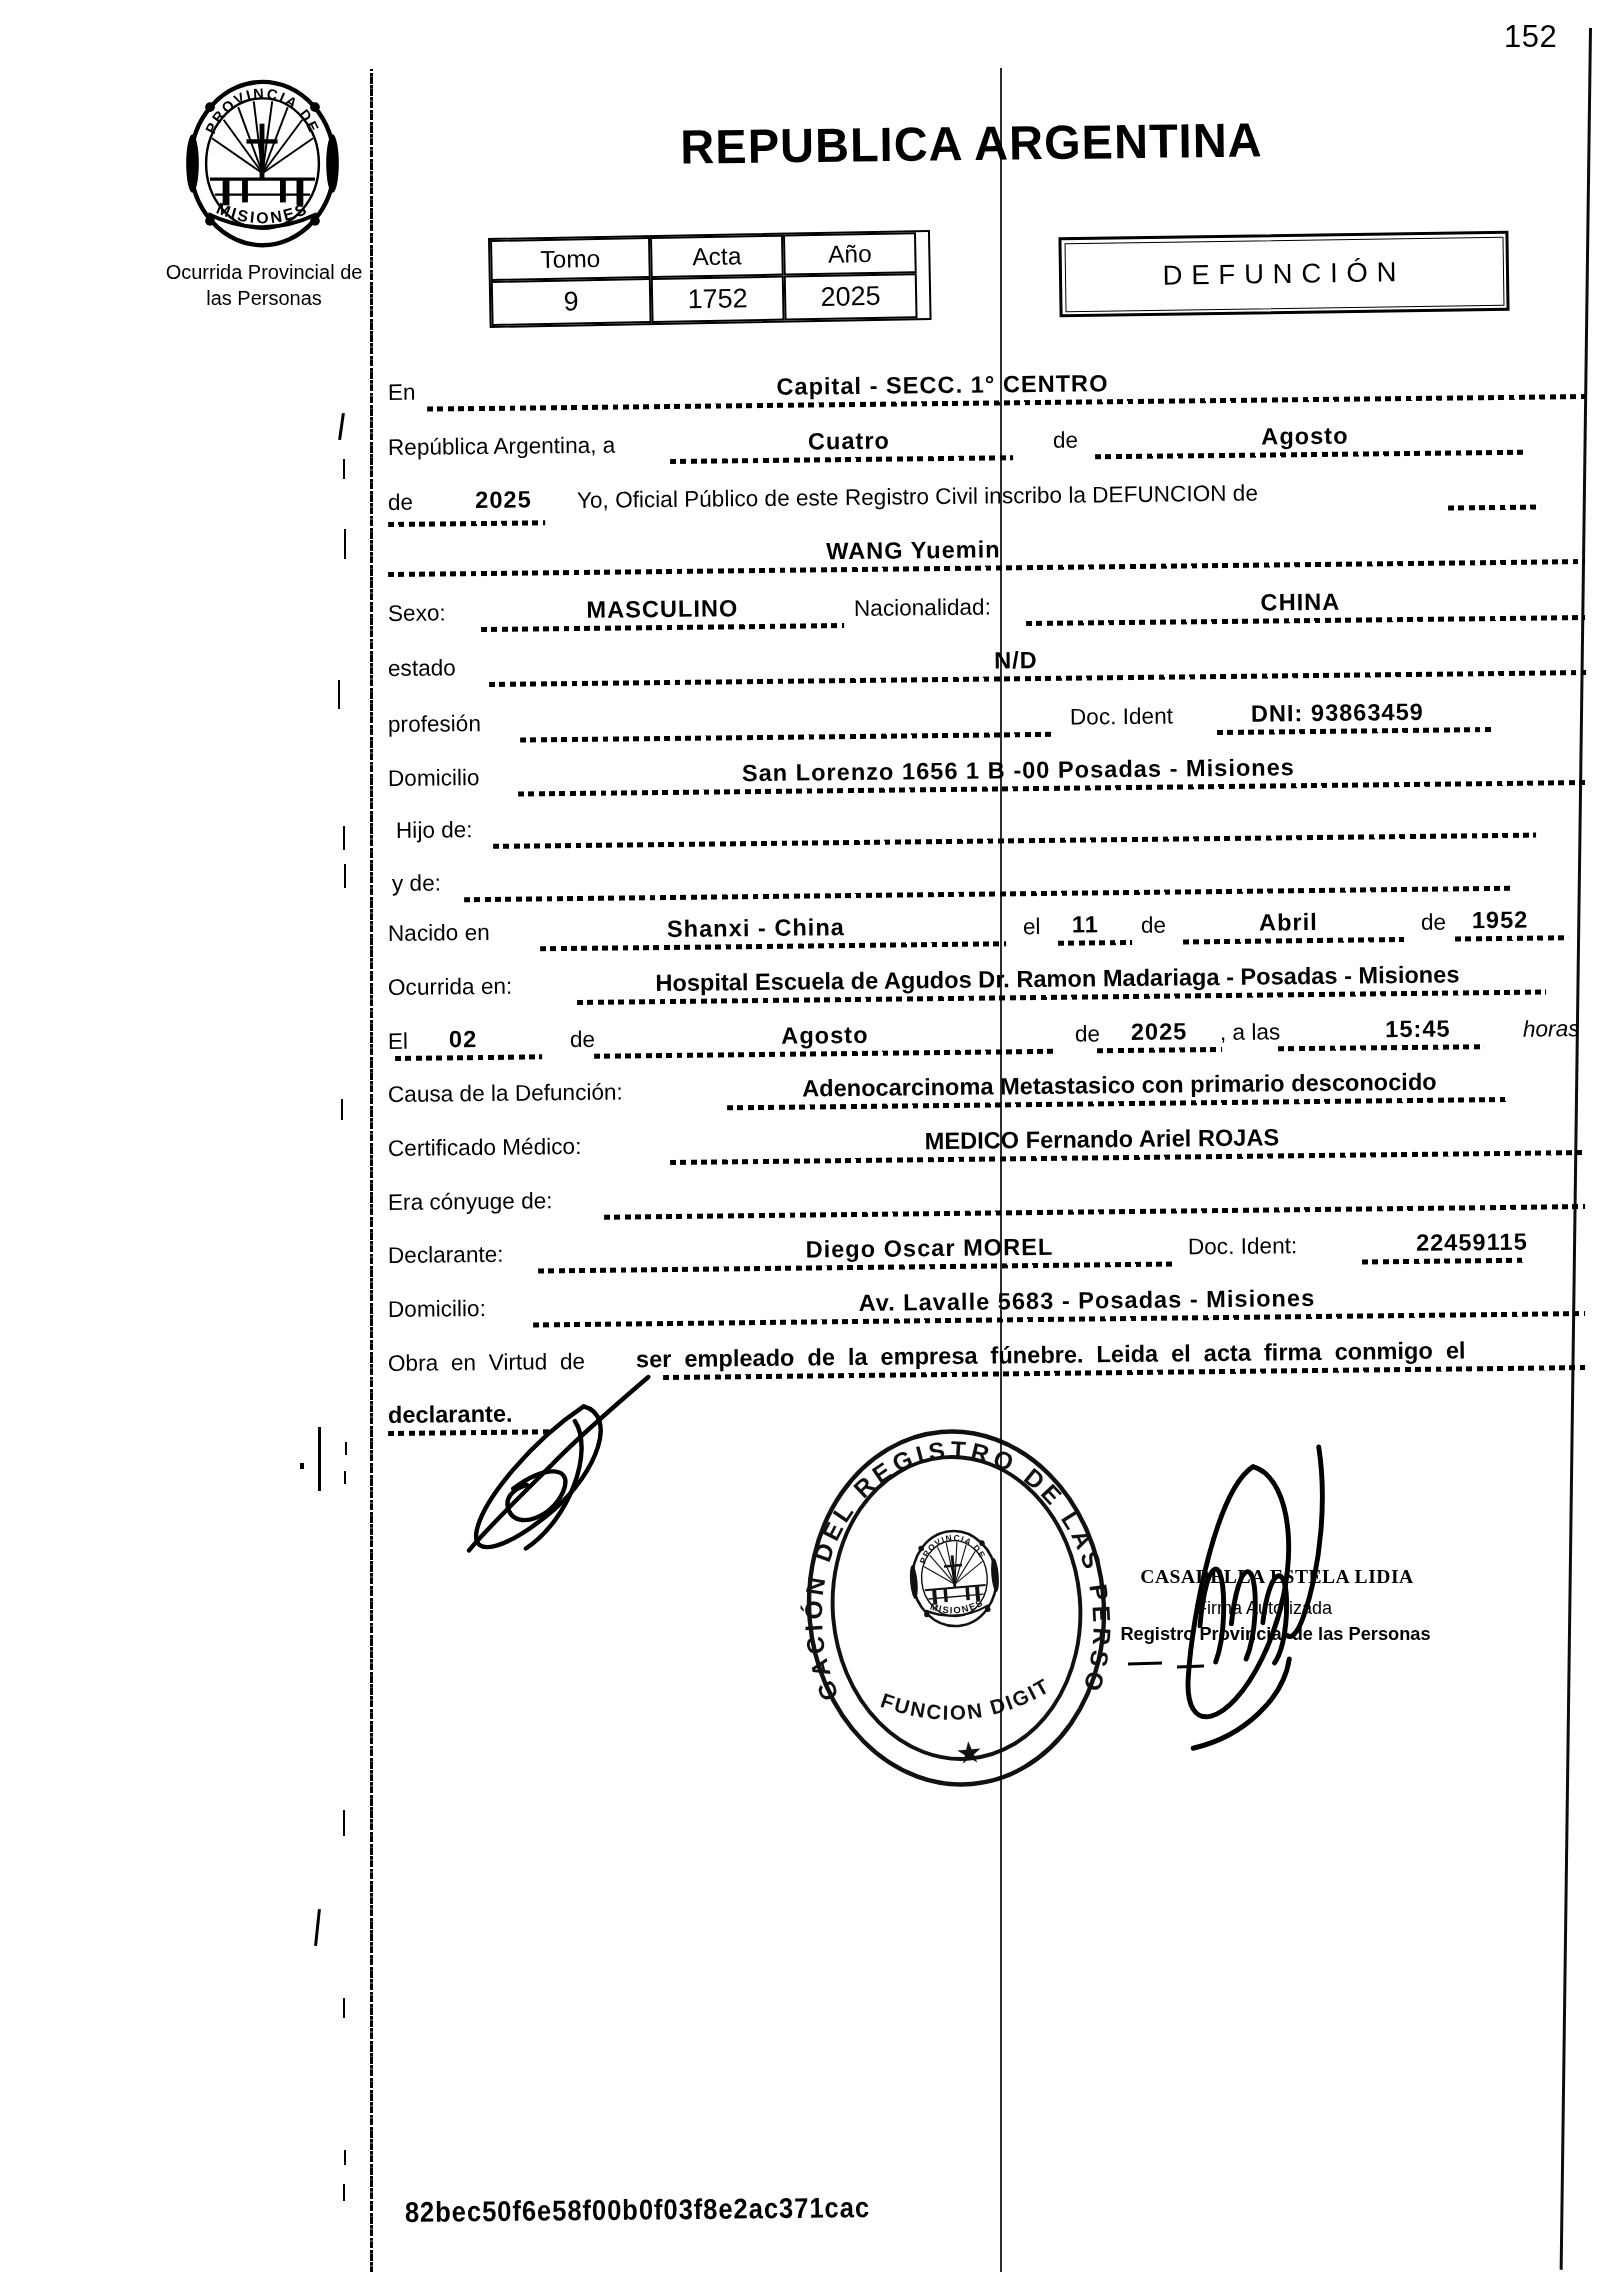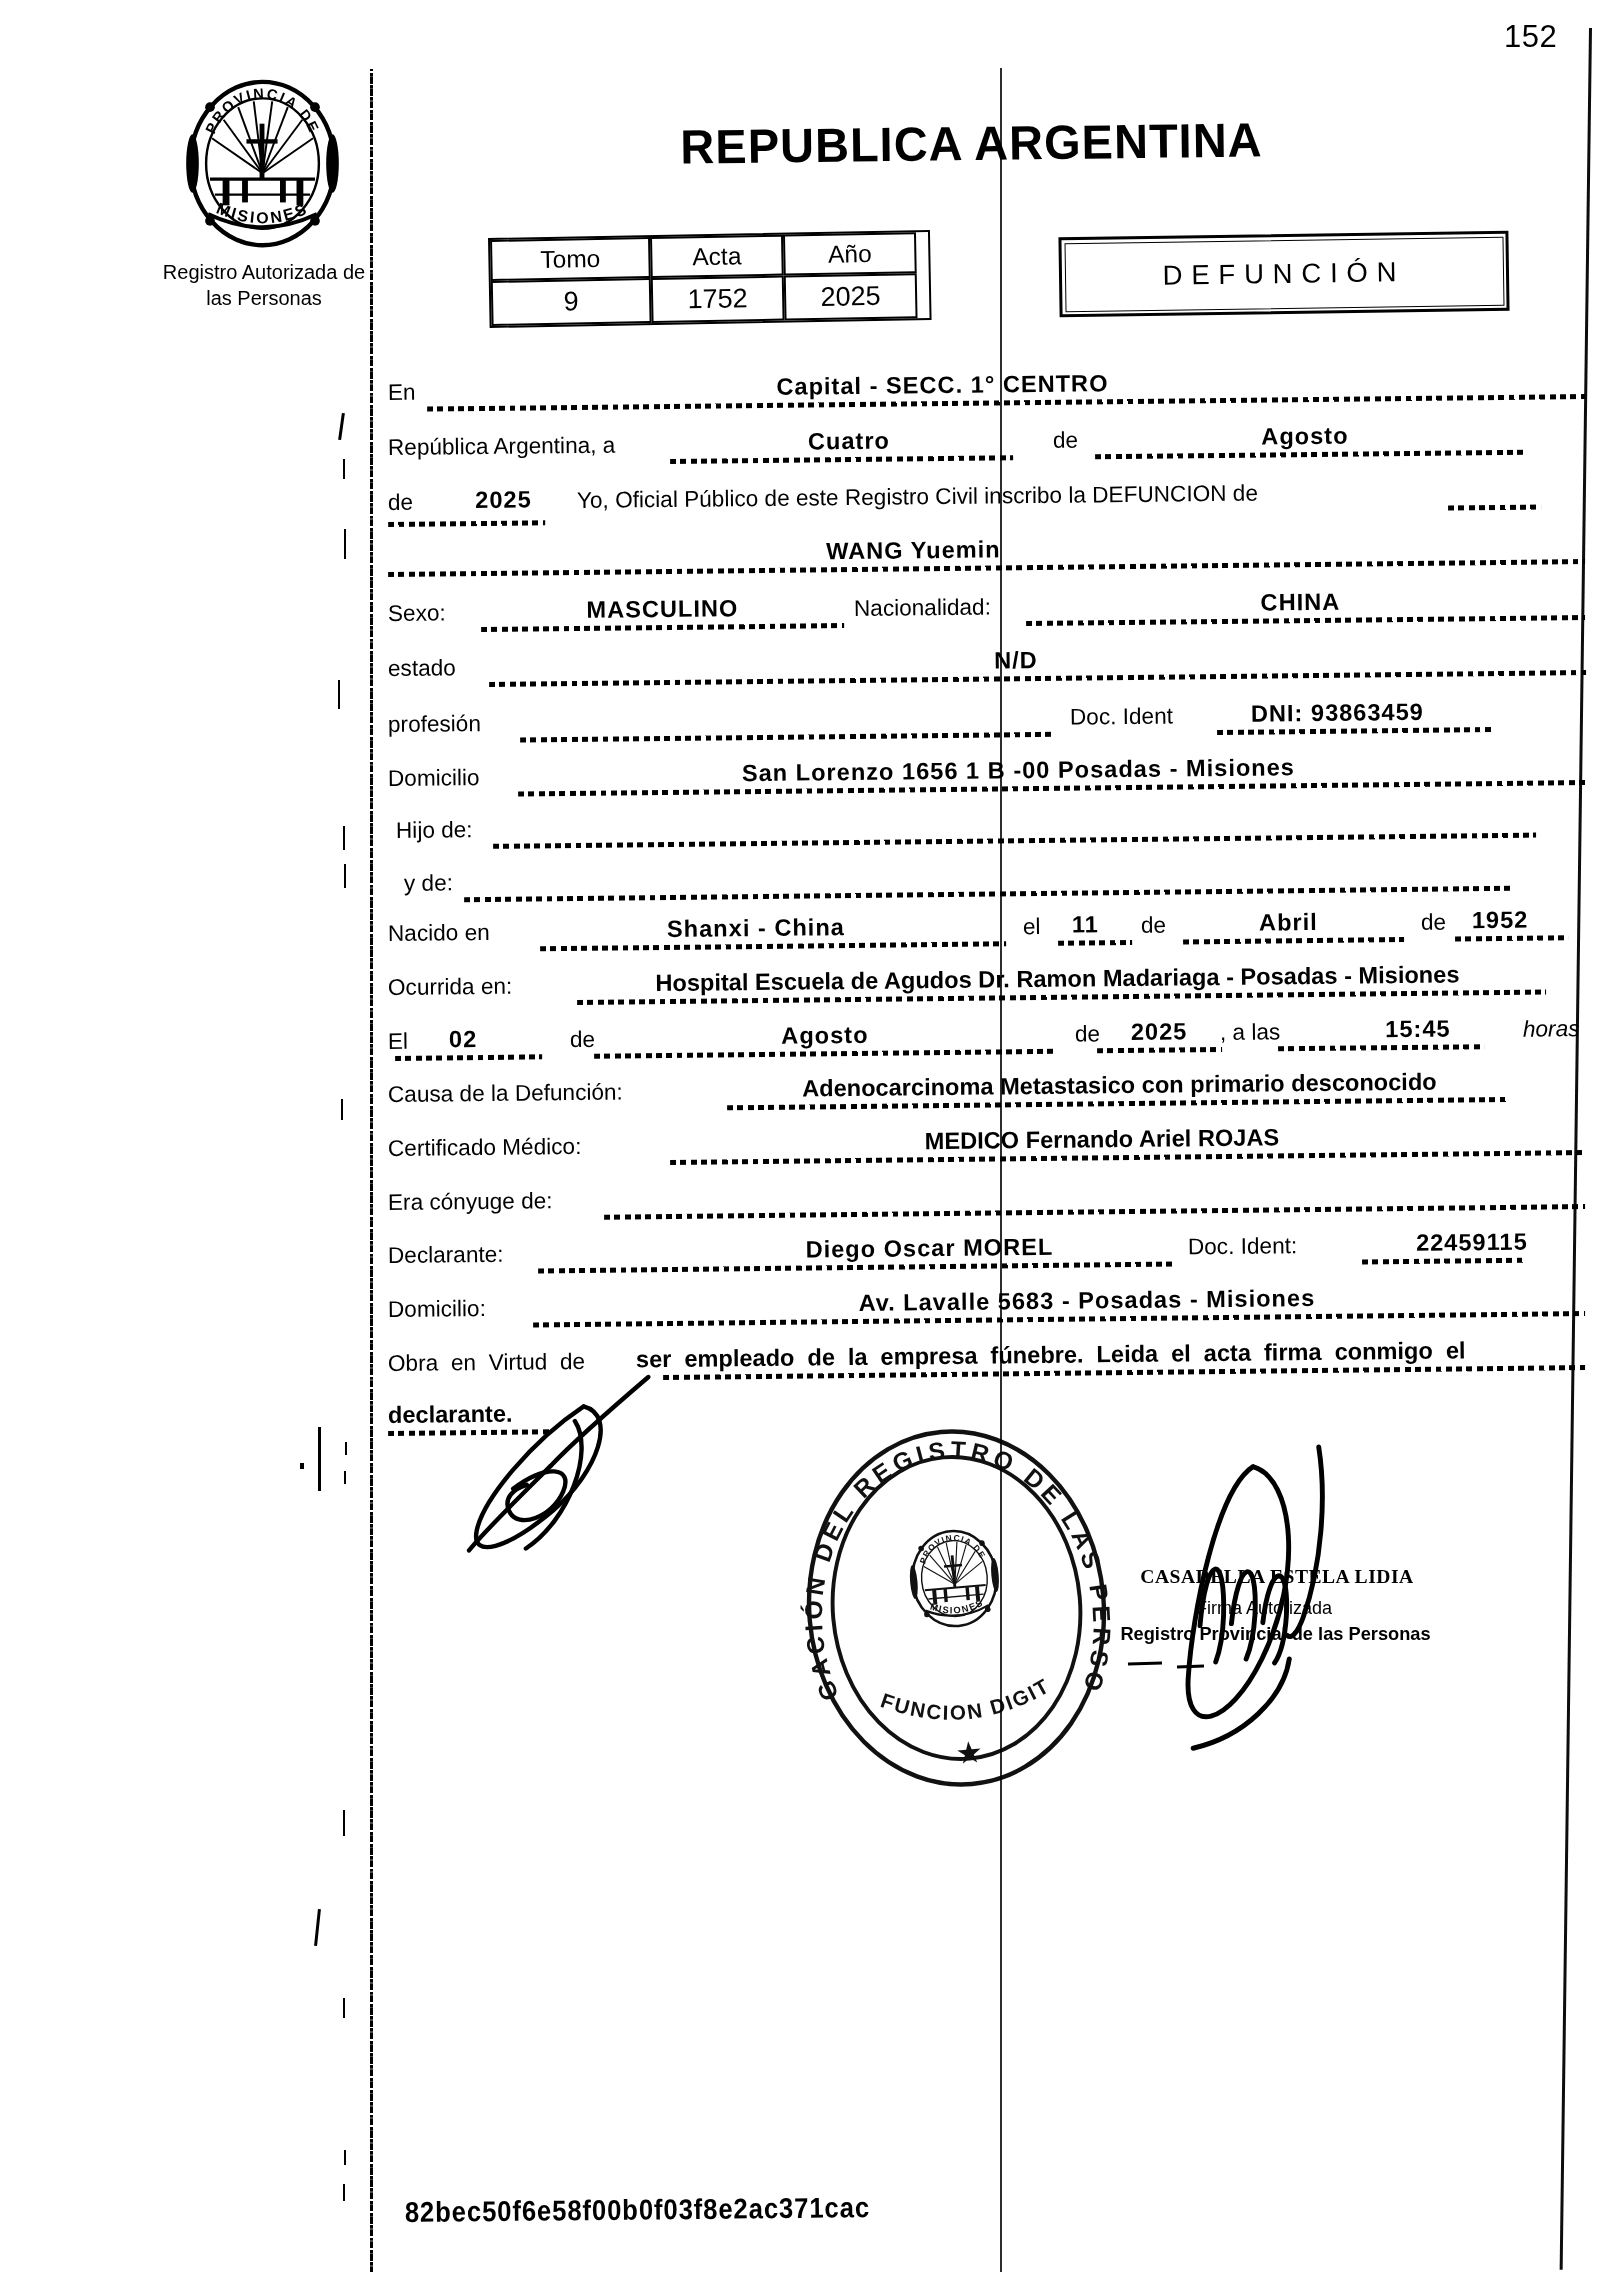--- a/index.html
+++ b/index.html
@@ -98,21 +98,21 @@
       <path id="sealBotArc" d="M 68,276 Q 170,326 272,276" fill="none"></path>
       <text font-size="33" font-weight="bold" letter-spacing="5" fill="#000">
         <textPath href="#sealBotArc" startOffset="50%" text-anchor="middle">MISIONES</textPath>
       </text>
     </symbol>
   </defs>
   <use href="#misiones-seal" width="340" height="360"></use>
 </svg>
 
 <div class="abs org-text">
-  <div>Registro Autorizada de</div>
+  <div>Ocurrida Provincial de</div>
   <div>las Personas</div>
 </div>
 
 <div class="abs page-num">152</div>
 
 <div class="abs doc-title">REPUBLICA ARGENTINA</div>
 
 <div class="abs rec-table">
   <div class="rec-tr">
     <div class="rec-th c0">Tomo</div>
@@ -186,21 +186,21 @@
   <span class="val ctr" style="left:336px;width:589px;">San Lorenzo 1656 1 B -00 Posadas - Misiones</span>
   <span class="dot" style="left:130px;width:1067px;"></span>
 </div>
 
 <div class="row" style="top:809px;">
   <span class="lbl" style="left:8px;">Hijo de:</span>
   <span class="dot" style="left:105px;width:1043px;"></span>
 </div>
 
 <div class="row" style="top:862px;">
-  <span class="lbl" style="left:16px;">y de:</span>
+  <span class="lbl" style="left:4px;">y de:</span>
   <span class="dot" style="left:76px;width:1047px;"></span>
 </div>
 
 <div class="row" style="top:912px;">
   <span class="lbl" style="left:0;">Nacido en</span>
   <span class="val ctr" style="left:265px;width:206px;">Shanxi - China</span>
   <span class="lbl" style="left:635px;">el</span>
   <span class="val" style="left:684px;">11</span>
   <span class="lbl" style="left:753px;">de</span>
   <span class="val ctr" style="left:800px;width:201px;">Abril</span>

